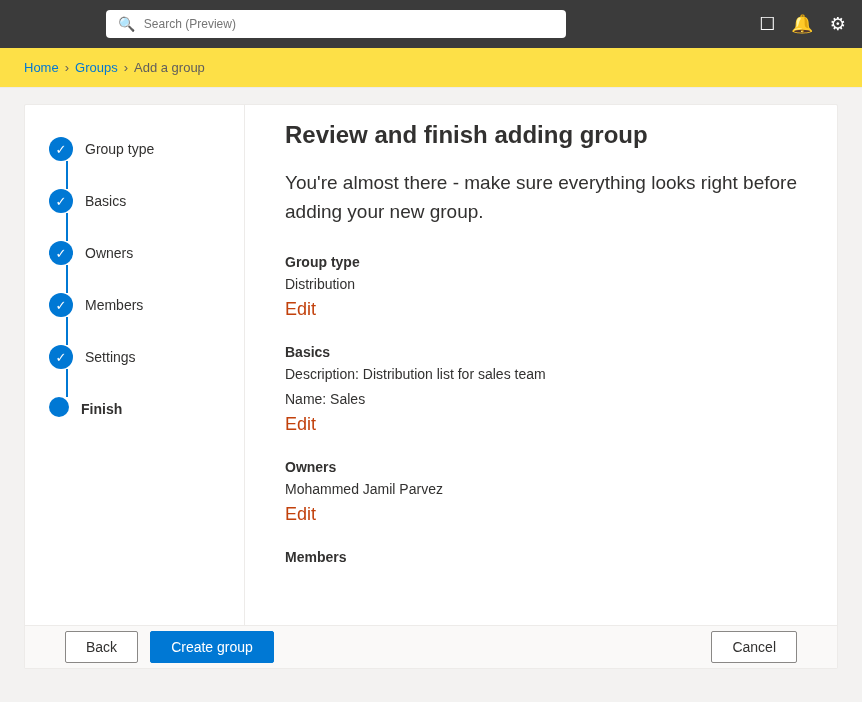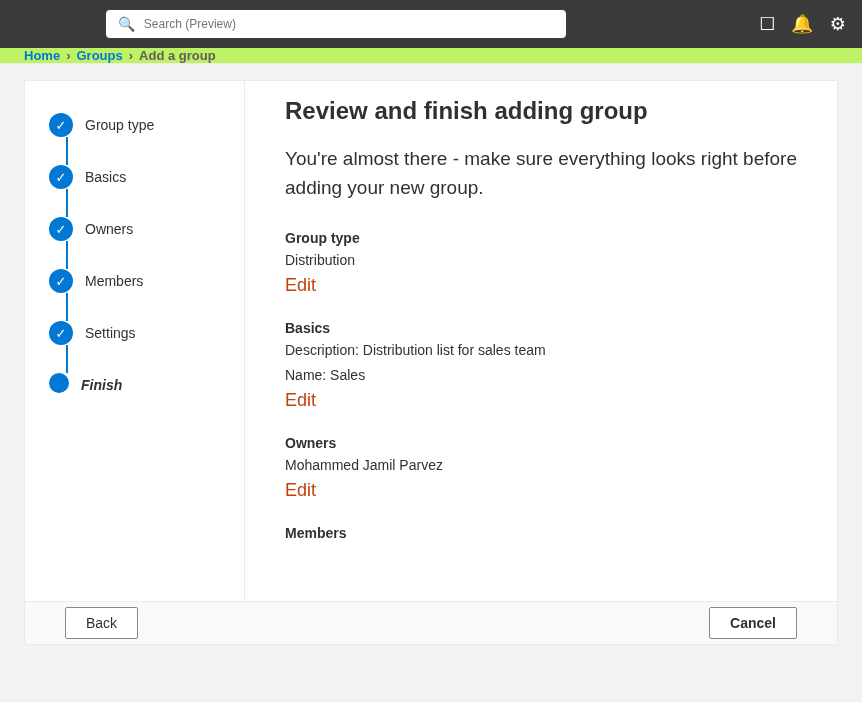--- a/index.html
+++ b/index.html
@@ -39,29 +39,28 @@
       margin-left: auto;
     }
     .topnav-icon {
       color: #fff;
       font-size: 18px;
       cursor: pointer;
     }
 
     
     .breadcrumb {
-      padding: 0 24px;
+      padding: 12px 24px;
       font-size: 13px;
       color: #605e5c;
-      background: #bef264;
+      background: #fde047;
       border-bottom: 1px solid #edebe9;
       display: flex;
       align-items: center;
       gap: 6px;
-      font-weight: bold;
     }
     .breadcrumb a { color: #0078d4; text-decoration: none; }
     .breadcrumb .sep { color: #605e5c; }
 
     
     .sidebar {
       width: 220px;
       min-width: 220px;
       padding: 32px 24px;
       border-right: 1px solid #edebe9;
@@ -96,21 +95,20 @@
       height: 24px;
     }
     .step-label {
       margin-left: 12px;
       line-height: 24px;
       font-size: 14px;
       color: #323130;
     }
     .step-label.bold {
       font-weight: 700;
-      font-style: italic;
     }
 
     
     .main-content {
       flex: 1;
       padding: 16px 40px;
       overflow-y: auto;
     }
     .page-title {
       font-size: 24px;
@@ -289,15 +287,16 @@
 
       <div class="review-section">
         <div class="review-section-title">Members</div>
       </div>
 
     </div>
   </div>
 
   <div class="page-footer">
     <button class="btn">Back</button>
-    <button class="btn btn-cancel" style="margin-left:auto;font-weight:bold;">Cancel</button>
+    <button class="btn btn-primary">Create group</button>
+    <button class="btn btn-cancel" style="margin-left:auto;">Cancel</button>
   </div>
 </div>
 
 </body></html>

